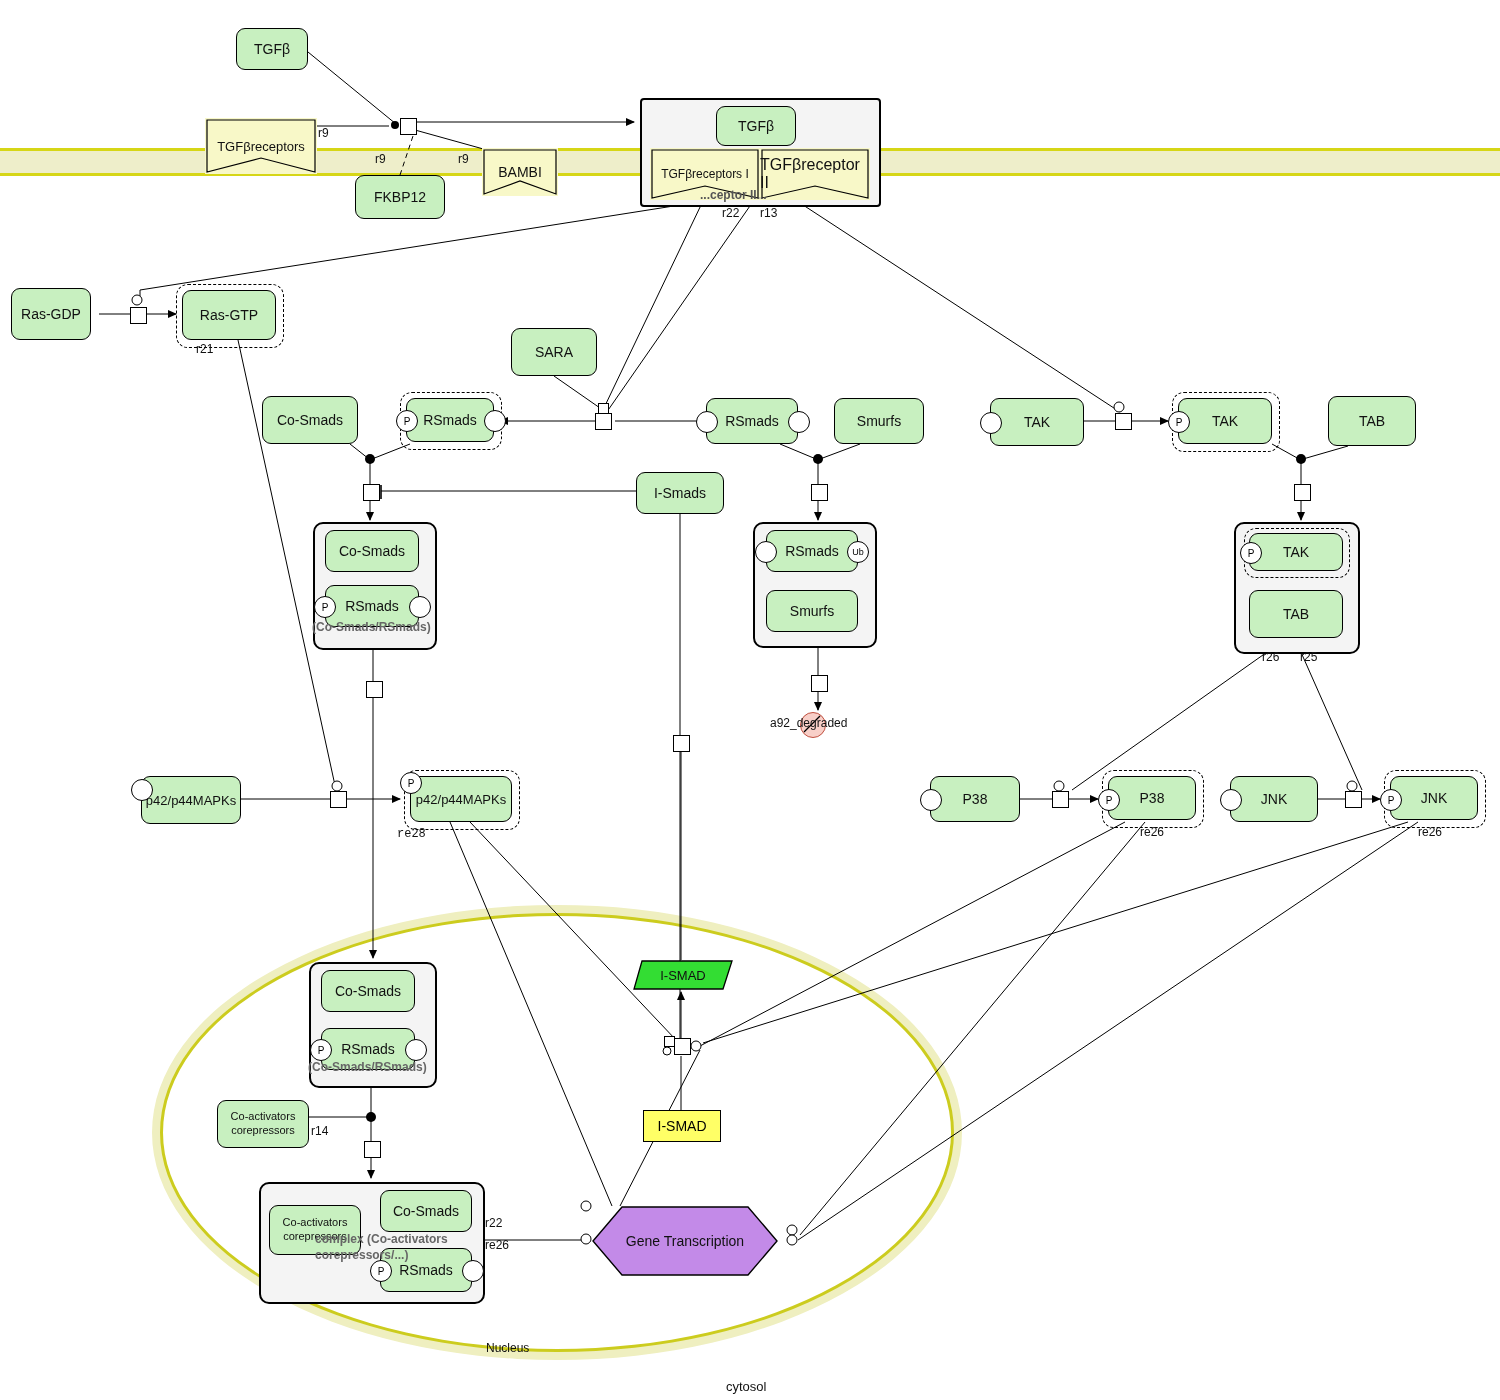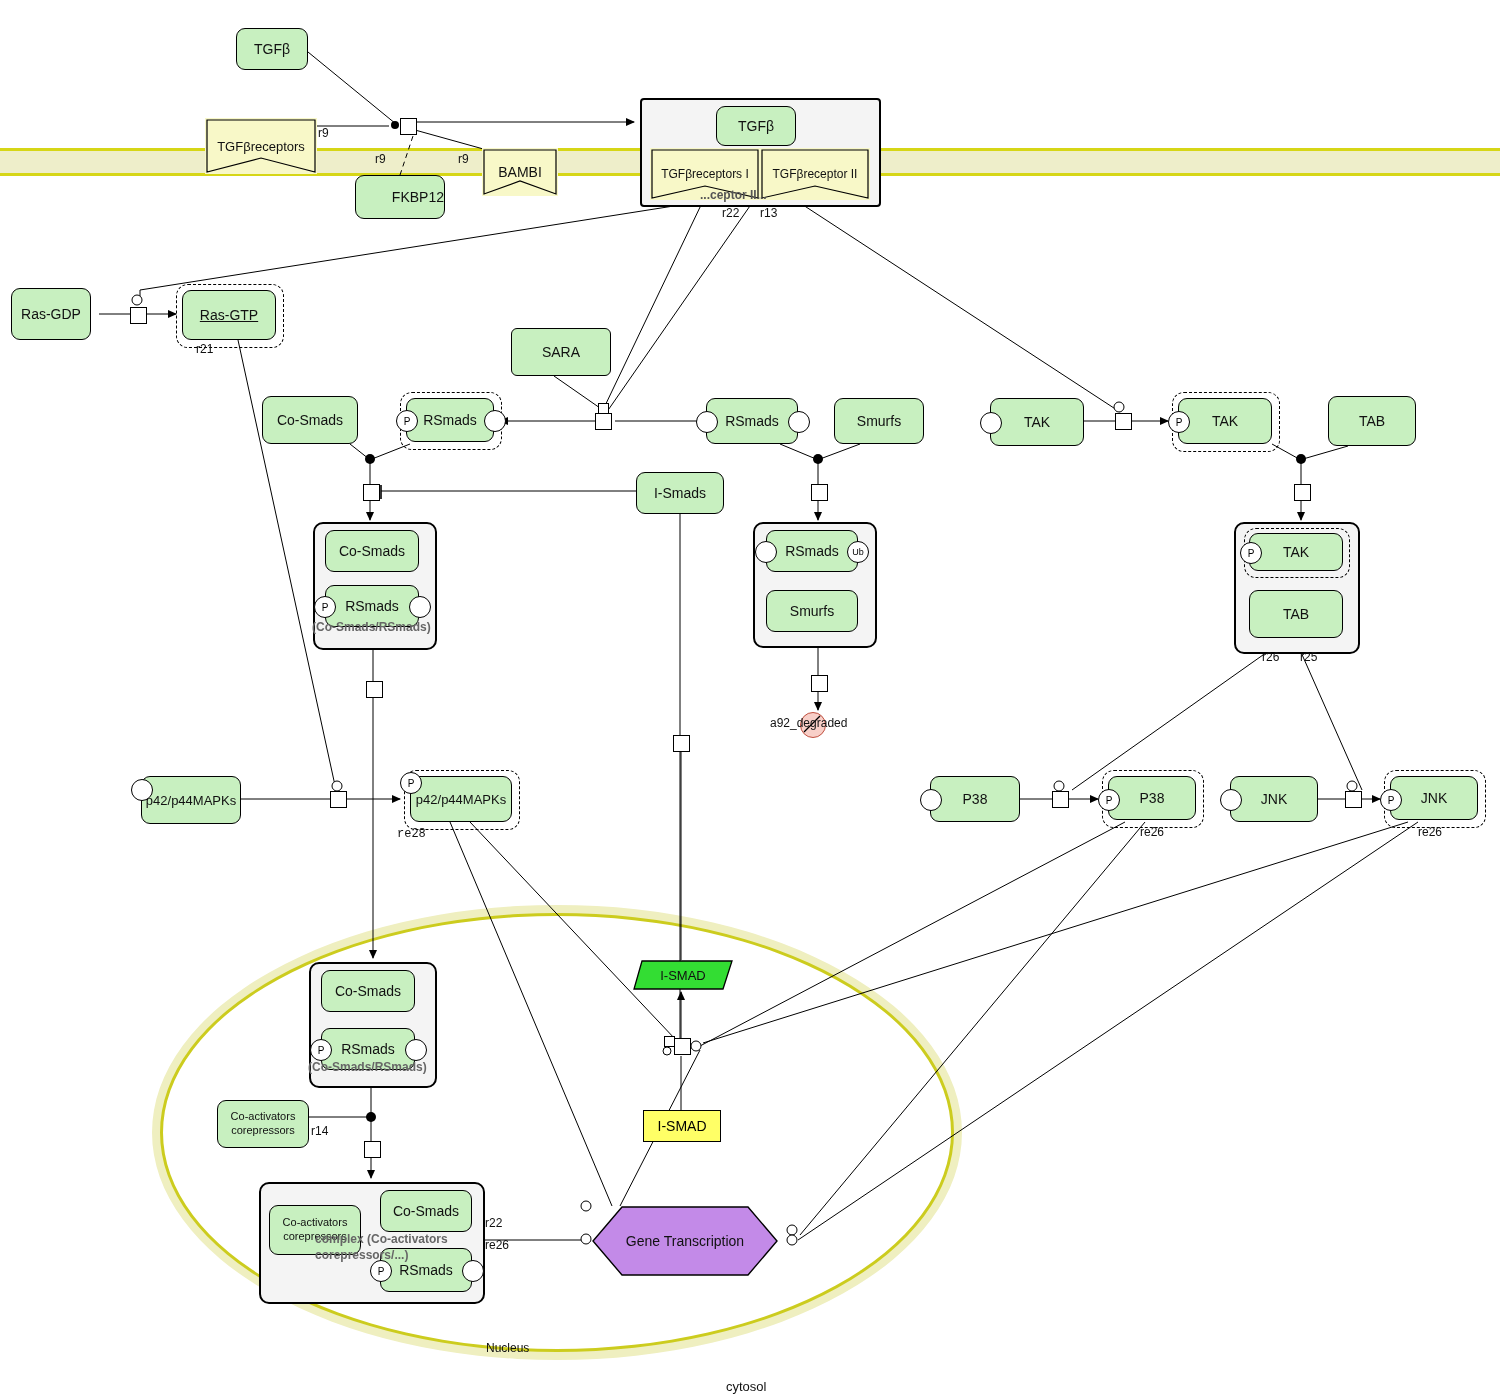--- a/index.html
+++ b/index.html
@@ -153,21 +153,21 @@
     <span>TGFβ</span>
   </div>
 
   <div class="recept" style="left:205px;top:118px;width:112px;height:56px;">
     <svg class="rshape" viewBox="0 0 112 56" preserveAspectRatio="none">
       <polygon points="2,2 110,2 110,54 56,40 2,54" fill="#f8f8c8" stroke="#000" stroke-width="1.2"></polygon>
     </svg>
     <span style="font-size:13px;">TGFβreceptors</span>
   </div>
 
-  <div class="node macro" style="left:355px;top:175px;width:90px;height:44px;justify-content:flex-end;">
+  <div class="node macro" style="left:355px;top:175px;width:90px;height:44px;">
     <span>FKBP12</span>
   </div>
 
   <div class="recept" style="left:482px;top:148px;width:76px;height:48px;">
     <svg class="rshape" viewBox="0 0 76 48" preserveAspectRatio="none">
       <polygon points="2,2 74,2 74,46 38,33 2,46" fill="#f8f8c8" stroke="#000" stroke-width="1.2"></polygon>
     </svg>
     <span>BAMBI</span>
   </div>
 
@@ -179,33 +179,33 @@
   <div class="recept" style="left:650px;top:148px;width:110px;height:52px;">
     <svg class="rshape" viewBox="0 0 110 52" preserveAspectRatio="none">
       <polygon points="2,2 108,2 108,50 55,38 2,50" fill="#f8f8c8" stroke="#000" stroke-width="1.2"></polygon>
     </svg>
     <span style="font-size:12px;">TGFβreceptors I</span>
   </div>
   <div class="recept" style="left:760px;top:148px;width:110px;height:52px;">
     <svg class="rshape" viewBox="0 0 110 52" preserveAspectRatio="none">
       <polygon points="2,2 108,2 108,50 55,38 2,50" fill="#f8f8c8" stroke="#000" stroke-width="1.2"></polygon>
     </svg>
-    <span style="font-size:12px;">TGFβreceptor II</span>
+    <span style="font-size:16px;">TGFβreceptor II</span>
   </div>
 
   <div class="node macro" style="left:11px;top:288px;width:80px;height:52px;">
     <span>Ras-GDP</span>
   </div>
   <div class="dashwrap" style="left:176px;top:284px;width:106px;height:62px;"></div>
-  <div class="node macro" style="left:182px;top:290px;width:94px;height:50px;text-decoration:underline;">
+  <div class="node macro" style="left:182px;top:290px;width:94px;height:50px;">
     <span>Ras-GTP</span>
   </div>
   <div class="label" style="left:196px;top:342px;">r21</div>
 
-  <div class="node macro" style="left:511px;top:328px;width:100px;height:48px;border-radius:6px;">
+  <div class="node macro" style="left:511px;top:328px;width:86px;height:48px;">
     <span>SARA</span>
   </div>
 
   <div class="node macro" style="left:262px;top:396px;width:96px;height:48px;">
     <span>Co-Smads</span>
   </div>
 
   <div class="dashwrap" style="left:400px;top:392px;width:100px;height:56px;"></div>
   <div class="node macro" style="left:406px;top:398px;width:88px;height:44px;">
     <span>RSmads</span>

